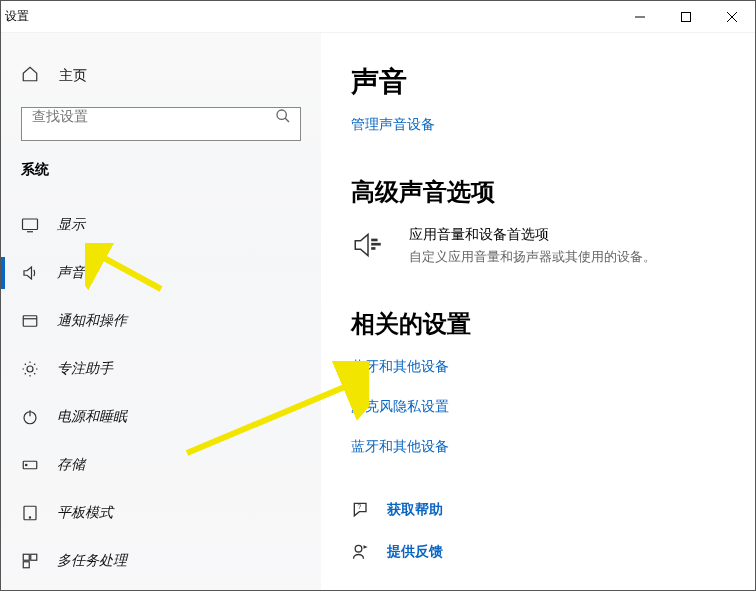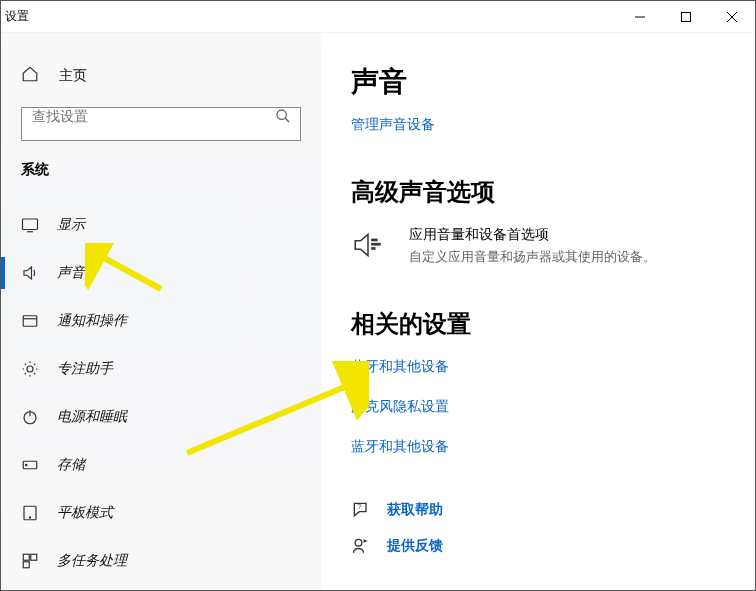--- a/index.html
+++ b/index.html
@@ -240,21 +240,21 @@
 
       <div class="help-row">
         <span class="hicon">
           <svg width="20" height="20" viewBox="0 0 24 24" fill="none" stroke="#333" stroke-width="1.6">
             <path d="M4 4h14v10H10l-6 5V4z"></path>
               <text x="10" y="11" font-size="9" fill="#333" stroke="none" text-anchor="middle">?</text>
           </svg>
         </span>
         <span class="link">获取帮助</span>
       </div>
-      <div class="help-row" style="margin-top:8px">
+      <div class="help-row" style="margin-top:14px">
         <span class="hicon">
           <svg width="20" height="20" viewBox="0 0 24 24" fill="none" stroke="#333" stroke-width="1.6">
             <circle cx="9" cy="8" r="4"></circle>
               <path d="M3 20c0-3 3-5 6-5s6 2 6 5"></path>
               <path d="M15 4l5 2-5 2V4z" fill="#333" stroke="none"></path>
           </svg>
         </span>
         <span class="link">提供反馈</span>
       </div>
     </div>

